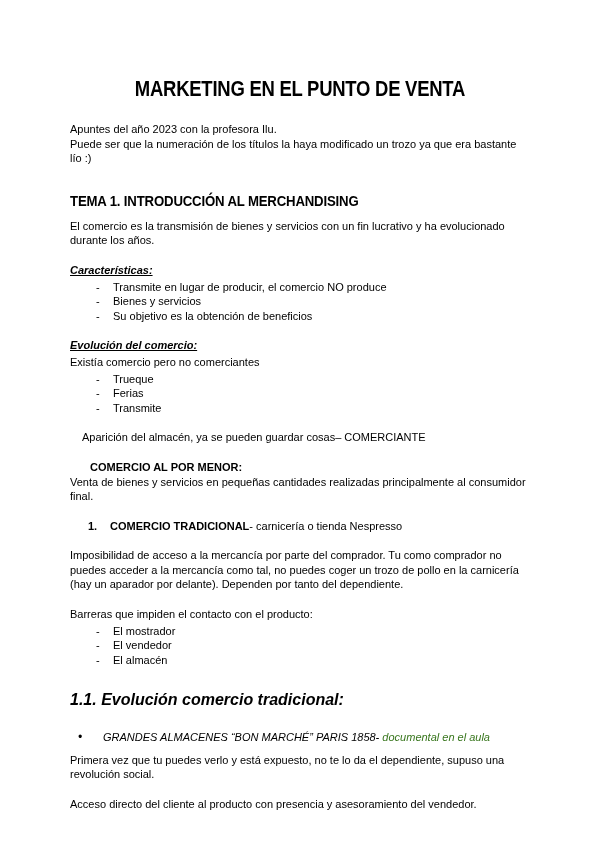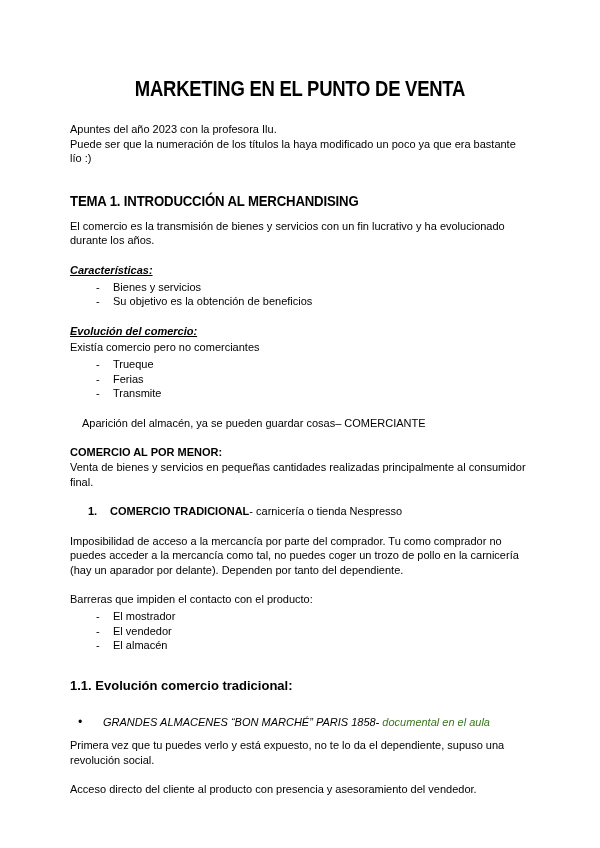--- a/index.html
+++ b/index.html
@@ -43,52 +43,56 @@
   }
   p { margin: 0; }
   .para { margin: 0 0 15px 0; }
   .tight { margin: 0; }
   .label-bui {
     font-weight: 700;
     font-style: italic;
     text-decoration: underline;
     margin: 0 0 2px 0;
   }
-  .label-b { font-weight: 700; }
+  .label-b { font-weight: 700; margin-left: 20px; }
   .dash-list { margin: 2px 0 15px 26px; }
   .dash-item { display: flex; }
   .dash-item::before { content: "-"; flex: none; width: 17px; }
   .num-item { display: flex; margin: 0 0 15px 18px; }
   .num-item .num { flex: none; width: 22px; font-weight: 700; }
   .bullet-item { display: flex; margin: 0 0 8px 8px; font-style: italic; }
   .bullet-item::before { content: "\2022"; flex: none; width: 25px; font-size: 12px; }
   .h3 {
     font-weight: 700;
-    font-size: 13px;
+    font-style: italic;
+    font-size: 16px;
     margin: 26px 0 22px 0;
   }
   .green-link { color: #38761d; text-decoration: none; }
   b { font-weight: 700; }
 </style>
 </head>
 <body>
 
 <div class="page">
 
   <h1 class="doc-title">MARKETING EN EL PUNTO DE VENTA</h1>
 
   <p class="tight">Apuntes del año 2023 con la profesora Ilu.</p>
-  <p class="tight">Puede ser que la numeración de los títulos la haya modificado un poco ya que era bastante lío :)</p>
+  <p class="tight">Puede ser que la numeración de los títulos la haya modificado un trozo ya que era bastante lío :)</p>
 
   <h2 class="h2">TEMA 1. INTRODUCCIÓN AL MERCHANDISING</h2>
 
   <p class="para">El comercio es la transmisión de bienes y servicios con un fin lucrativo y ha evolucionado durante los años.</p>
 
   <p class="label-bui">Características:</p>
   <div class="dash-list">
+    <div class="dash-item">
+        <span>Transmite en lugar de producir, el comercio NO produce</span>
+      </div>
     <div class="dash-item">
         <span>Bienes y servicios</span>
       </div>
     <div class="dash-item">
         <span>Su objetivo es la obtención de beneficios</span>
       </div>
   </div>
 
   <p class="label-bui">Evolución del comercio:</p>
   <p class="tight">Existía comercio pero no comerciantes</p>

